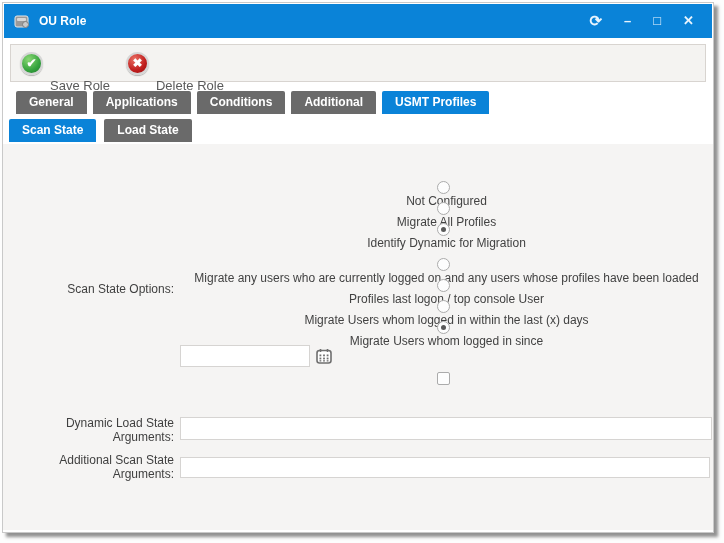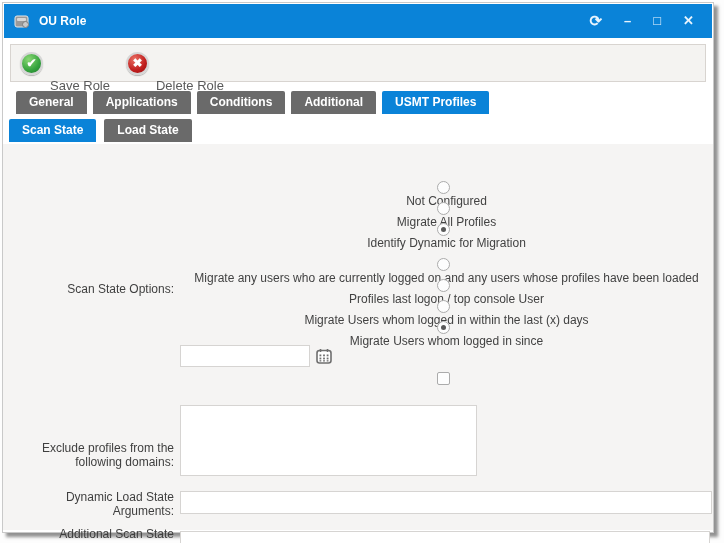--- a/index.html
+++ b/index.html
@@ -197,26 +197,20 @@
         <div class="gap5"></div>
 
         <div class="opt-row">
           <span class="checkbox"></span>
         </div>
       </div>
     </div>
 
     <div class="gap12"></div>
 
-    <div class="frow">
-      <div class="flabel lbl-mid">Exclude profiles from the following domains:</div>
-      <div class="ffield">
-        <textarea class="domains-area" style=""></textarea>
-      </div>
-    </div>
 
     <div class="gap7"></div>
 
     <div class="frow">
       <div class="flabel lbl-dyn">Dynamic Load State Arguments:</div>
       <div class="ffield">
         <input type="text" class="dyn-input" value="" style="">
       </div>
     </div>
 

